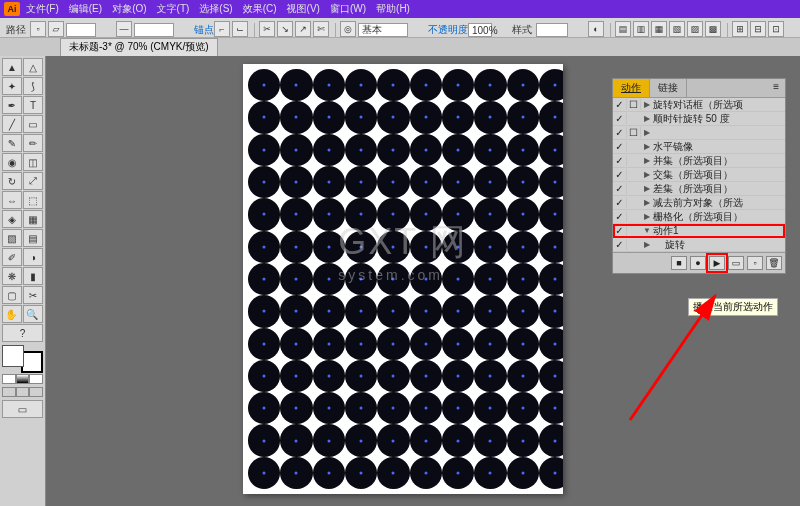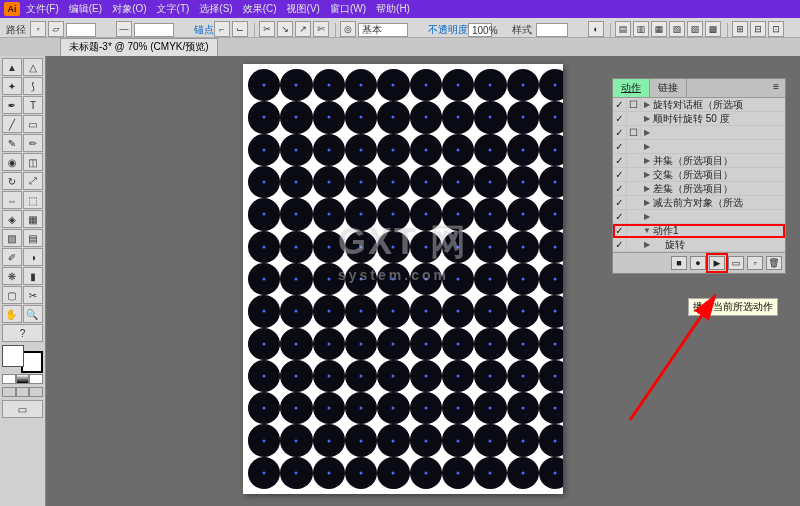--- a/index.html
+++ b/index.html
@@ -22,27 +22,27 @@
   .left-tools .swatch { width: 42px; height: 28px; position: relative; margin-top: 2px; }
   .left-tools .swatch .fill { position: absolute; width: 22px; height: 22px; top: 0; left: 0; border: 1px solid #555; }
   .left-tools .swatch .stroke { position: absolute; width: 22px; height: 22px; bottom: 0; right: 0; background: #fff; border: 2px solid #000; }
   .left-tools .dot-row { width: 42px; height: 12px; display: flex; }
   .left-tools .dot-row .dot { flex: 1; height: 10px; border: 1px solid #888; }
   .canvas-area { flex: 1; position: relative; display: flex; align-items: flex-start; justify-content: center; padding-top: 8px; }
   .artboard { width: 320px; height: 430px; background: #fff; box-shadow: 2px 2px 6px rgba(0,0,0,0.4); position: relative; overflow: hidden; }
   .circles { position: absolute; top: 5px; left: 5px; right: 5px; bottom: 5px; display: grid; grid-template-columns: repeat(10, 1fr); grid-template-rows: repeat(13, 1fr); gap: 0; }
   .circles .c { width: 100%; aspect-ratio: 1; background: #0a0a14; border-radius: 50%; position: relative; }
   .circles .c::after { content: ""; position: absolute; top: 50%; left: 50%; width: 3px; height: 3px; background: #4a6aff; border-radius: 50%; transform: translate(-50%,-50%); }
-  .watermark { position: absolute; top: 43%; left: 50%; transform: translate(-50%,-50%); color: rgba(200,200,200,0.45); font-size: 36px; font-weight: bold; letter-spacing: 2px; pointer-events: none; white-space: nowrap; }
+  .watermark { position: absolute; top: 43%; left: 50%; transform: translate(-50%,-50%); color: rgba(200,200,200,0.45); font-size: 36px; font-weight: normal; letter-spacing: 2px; pointer-events: none; white-space: nowrap; }
   .watermark .sub { font-size: 14px; display: block; letter-spacing: 3px; }
   .right-gap { width: 40px; }
   .actions-panel { position: absolute; right: 14px; top: 78px; width: 174px; background: #d0d0d0; border: 1px solid #888; font-size: 10px; color: #222; }
   .actions-panel .tabs { display: flex; background: #c0c0c0; border-bottom: 1px solid #999; font-size: 10px; }
   .actions-panel .tabs .t { padding: 2px 8px; border-right: 1px solid #999; }
-  .actions-panel .tabs .t.active { background: #86efac; text-decoration: underline; }
+  .actions-panel .tabs .t.active { background: #eab308; text-decoration: underline; }
   .actions-panel .tabs .menu { margin-left: auto; padding: 2px 6px; }
   .actions-panel .list { max-height: 176px; overflow: hidden; }
   .actions-panel .row { display: flex; align-items: center; height: 14px; border-bottom: 1px solid #c4c4c4; }
   .actions-panel .row.hl { outline: 2px solid #ff0000; outline-offset: -2px; }
   .actions-panel .row .chk { width: 14px; text-align: center; border-right: 1px solid #c4c4c4; }
   .actions-panel .row .box { width: 14px; text-align: center; border-right: 1px solid #c4c4c4; }
   .actions-panel .row .tri { width: 12px; text-align: center; font-size: 8px; color: #555; }
   .actions-panel .row .txt { flex: 1; white-space: nowrap; overflow: hidden; }
   .actions-panel .row.indent .txt { padding-left: 12px; }
   .actions-panel .btns { display: flex; justify-content: flex-end; gap: 3px; padding: 3px; background: #c8c8c8; border-top: 1px solid #999; }
@@ -321,20 +321,21 @@
       </div>
       <div class="row">
         <span class="chk">✓</span>
         <span class="box">☐</span>
         <span class="tri">▶</span>
       </div>
       <div class="row">
         <span class="chk">✓</span>
         <span class="box"></span>
         <span class="tri">▶</span>
+        <span class="txt">水平镜像</span>
       </div>
       <div class="row">
         <span class="chk">✓</span>
         <span class="box"></span>
         <span class="tri">▶</span>
         <span class="txt">并集（所选项目）</span>
       </div>
       <div class="row">
         <span class="chk">✓</span>
         <span class="box"></span>
@@ -350,20 +351,21 @@
       <div class="row">
         <span class="chk">✓</span>
         <span class="box"></span>
         <span class="tri">▶</span>
         <span class="txt">减去前方对象（所选</span>
       </div>
       <div class="row">
         <span class="chk">✓</span>
         <span class="box"></span>
         <span class="tri">▶</span>
+        <span class="txt">栅格化（所选项目）</span>
       </div>
       <div class="row hl">
         <span class="chk">✓</span>
         <span class="box"></span>
         <span class="tri">▼</span>
         <span class="txt">动作1</span>
       </div>
       <div class="row indent">
         <span class="chk">✓</span>
         <span class="box"></span>

